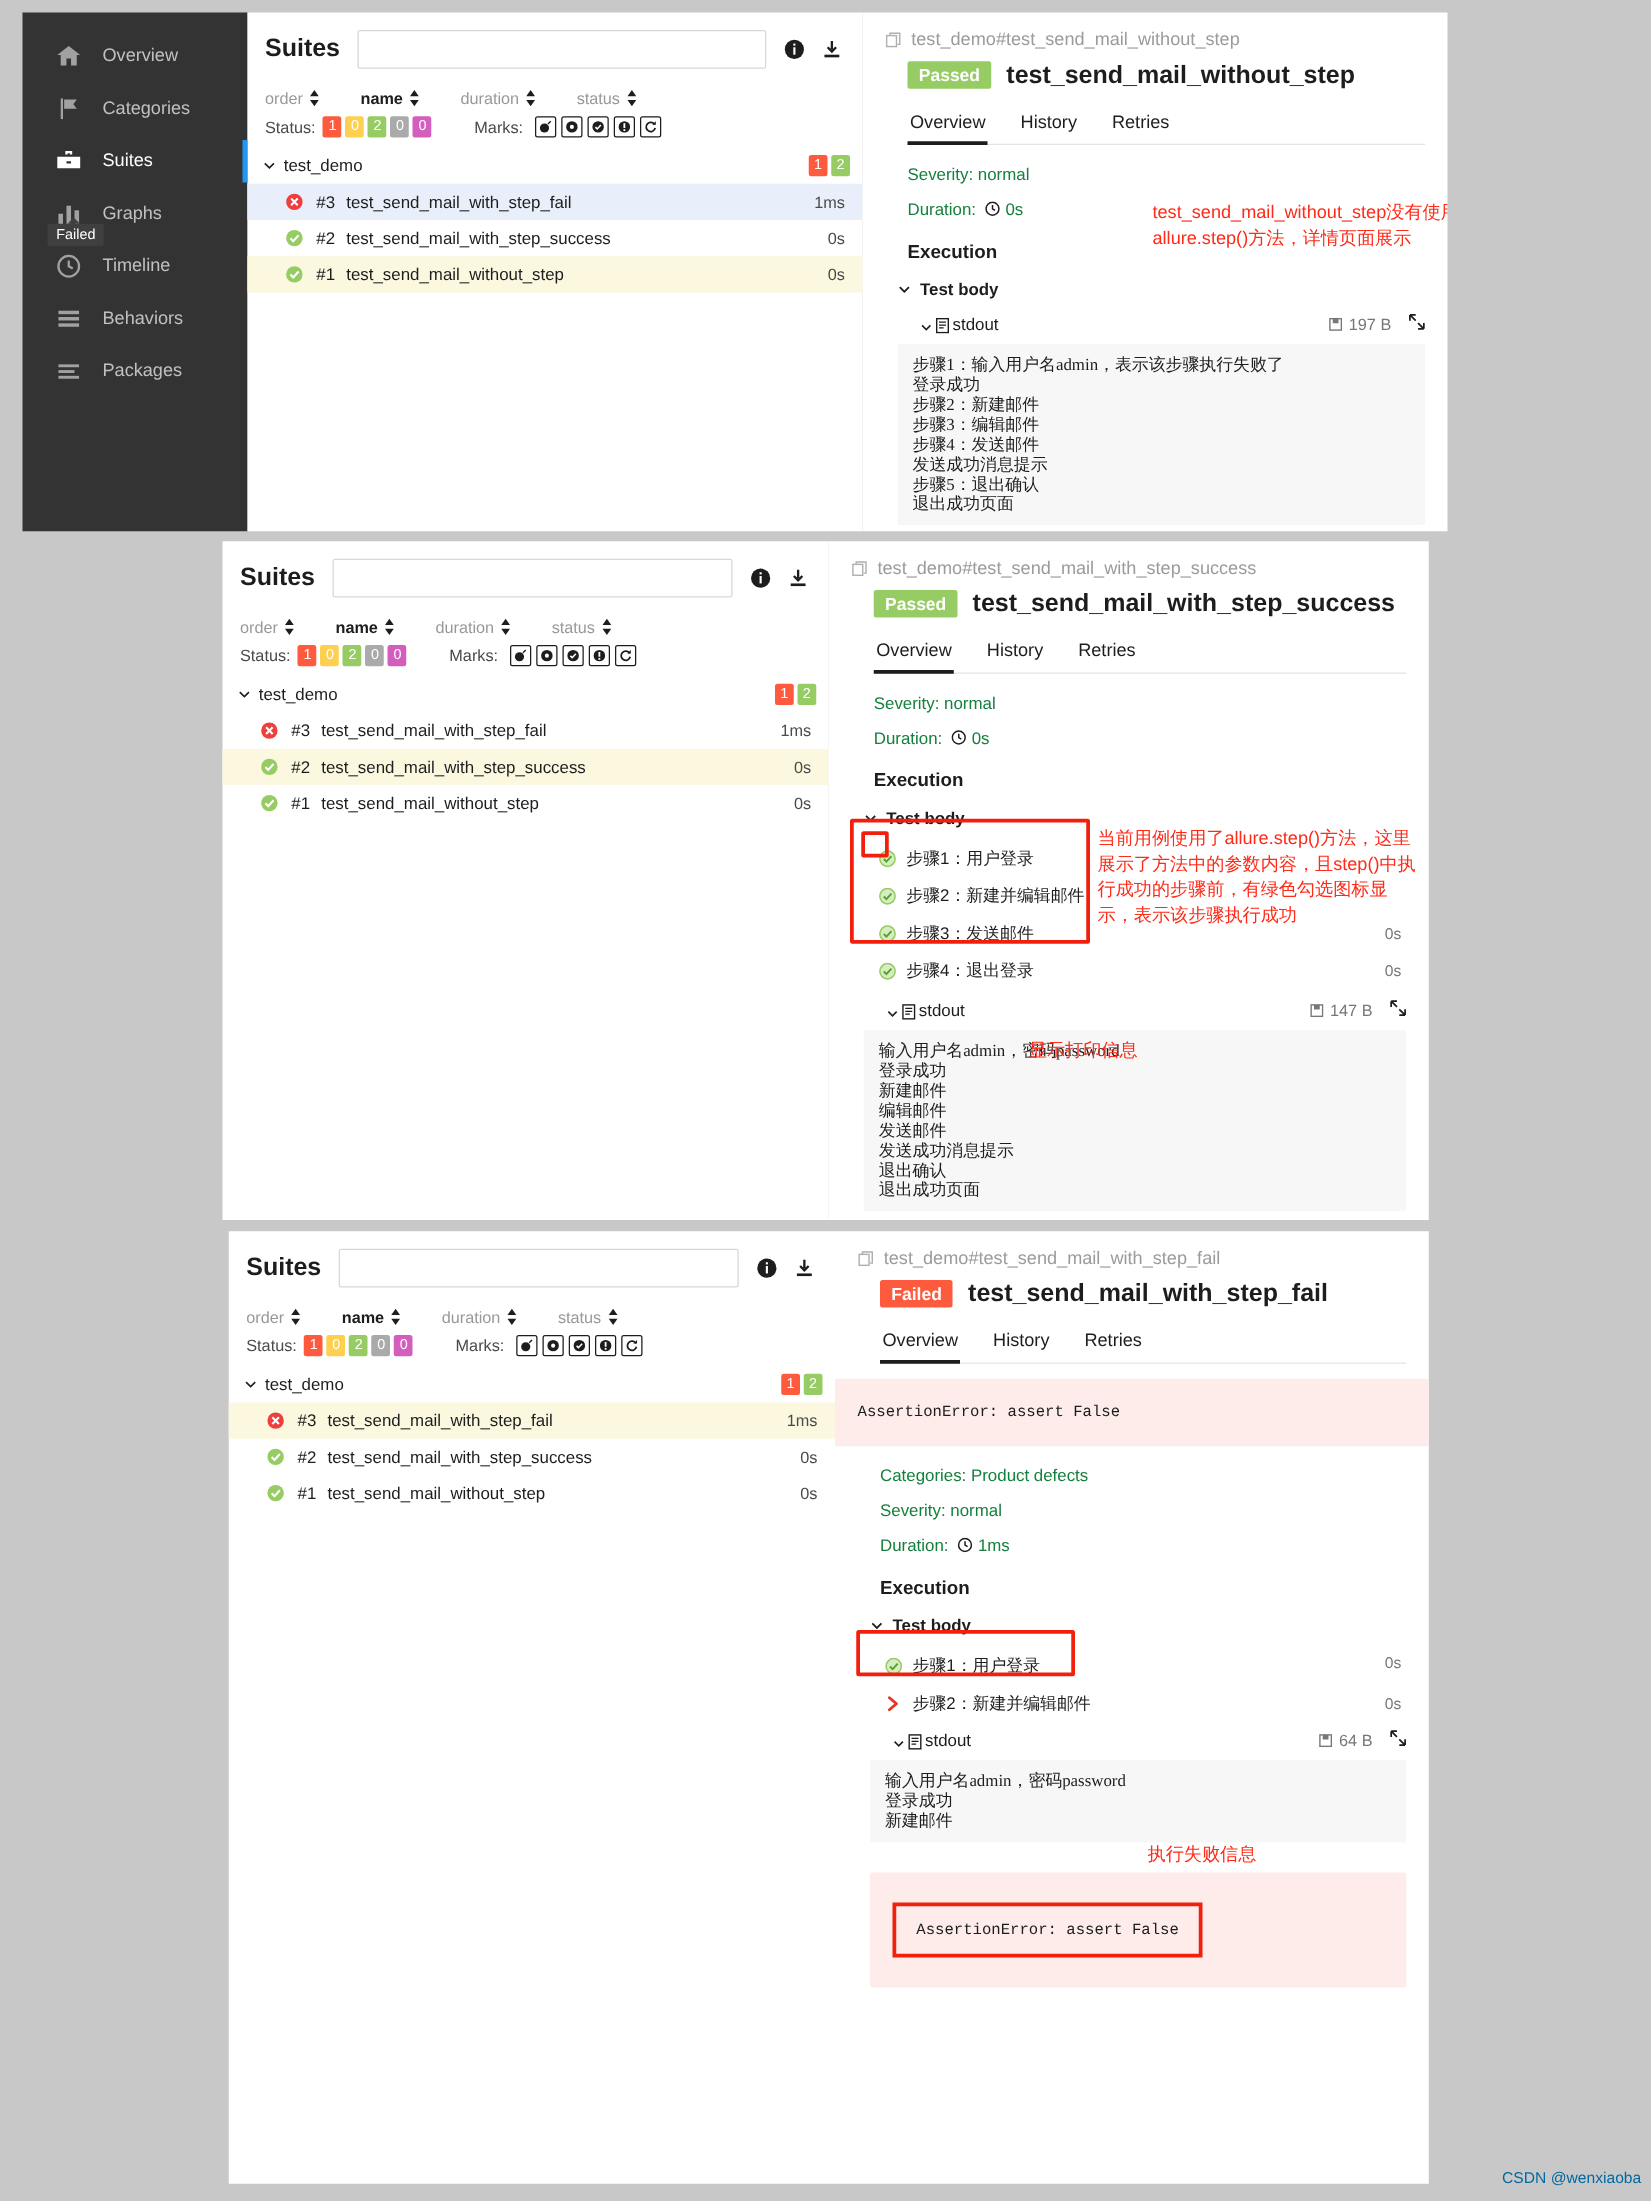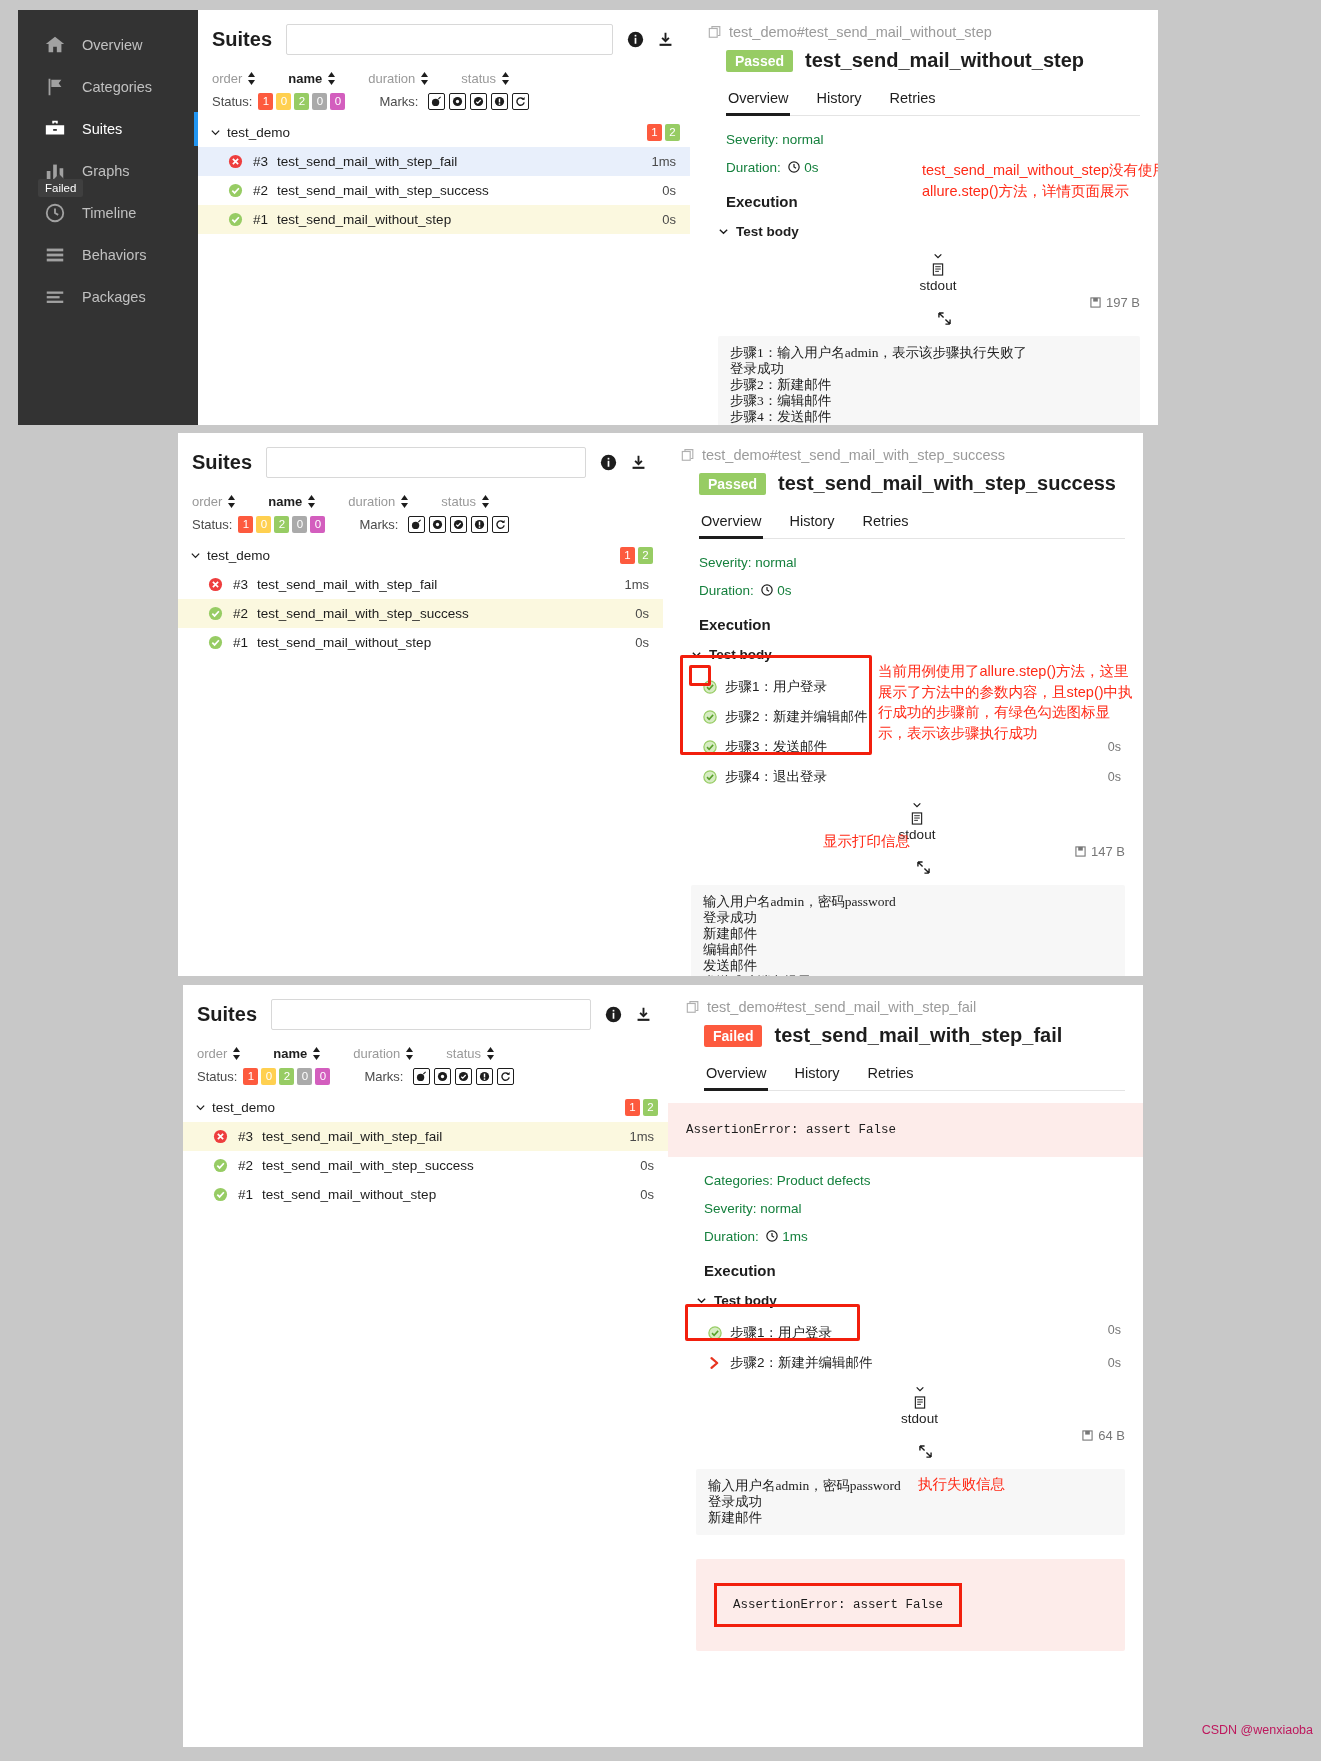--- a/index.html
+++ b/index.html
@@ -86,43 +86,43 @@
   }
   .tooltip::before {
     content: ""; position: absolute; top: -5px; left: 16px;
     border-left: 5px solid transparent; border-right: 5px solid transparent; border-bottom: 5px solid #3f3f3f;
   }
 
   
   .detail-col { background: #ffffff; flex: 1 1 auto; display: flex; flex-direction: column; overflow: hidden; position: relative; }
   .detail-inner { padding: 14px 18px 0 18px; position: relative; }
   .breadcrumb { display: flex; align-items: center; gap: 7px; font-size: 14.5px; color: #9b9b9b; }
-  .title-row { display: flex; align-items: center; gap: 12px; margin: 9px 0 0 18px; }
+  .title-row { display: flex; align-items: flex-start; gap: 12px; margin: 9px 0 0 18px; }
   .status-badge {
     color: #fff; font-size: 14px; font-weight: bold; padding: 3px 9px; border-radius: 2px;
   }
   .test-title { font-size: 20px; font-weight: bold; color: #1d1d1d; }
   .tabs { display: flex; gap: 0; margin: 14px 0 0 18px; border-bottom: 1px solid #e4e4e4; }
   .tab { padding: 4px 14px 9px 14px; font-size: 14.5px; color: #1d1d1d; cursor: pointer; position: relative; }
   .tab:first-child { padding-left: 2px; }
   .tab.active::after {
     content: ""; position: absolute; left: 0; right: 12px; bottom: -1px; height: 3px; background: #1d1d1d;
   }
   .tab:first-child.active::after { left: 0; right: 12px; }
 
   .meta { font-size: 13.5px; color: #15803d; margin: 16px 0 0 18px; }
   .meta + .meta { margin-top: 13px; }
   .exec-h { font-size: 15px; font-weight: bold; color: #1d1d1d; margin: 18px 0 0 18px; }
   .testbody {
     display: flex; align-items: center; gap: 7px; font-size: 13.5px; font-weight: bold;
     color: #1d1d1d; margin: 14px 0 0 10px; cursor: pointer;
   }
   .stdout-row {
-    display: flex; align-items: center; gap: 2px; font-size: 13.5px; color: #1d1d1d;
-    margin: 12px 0 0 28px; cursor: pointer; flex-direction: column;
+    display: flex; align-items: flex-end; gap: 2px; font-size: 13.5px; color: #1d1d1d;
+    margin: 12px 0 0 28px; cursor: pointer;
   }
   .stdout-row .size { margin-left: auto; color: #777; font-size: 13px; display: flex; align-items: center; gap: 5px; }
   .stdout-body {
     background: #f7f7f7; border-radius: 2px; margin: 8px 0 0 10px; padding: 9px 12px;
     font-family: "Liberation Serif", serif; font-size: 13.5px; color: #1d1d1d; line-height: 1.18; white-space: pre-line;
   }
   .err-banner {
     background: #fdecea; color: #1d1d1d; font-family: "Liberation Mono", monospace; font-size: 12.5px;
     padding: 20px 18px; margin-top: 12px;
   }
@@ -130,21 +130,21 @@
   .step-row { display: flex; align-items: center; gap: 8px; font-size: 13.5px; color: #1d1d1d; padding: 6px 0; cursor: pointer; }
   .step-ico { width: 14px; height: 14px; flex: none; }
   .step-dur { position: absolute; right: 22px; font-size: 12.5px; color: #777; }
 
   
   .anno {
     position: absolute; color: #ff2a17; font-size: 14.5px; line-height: 1.42;
     font-family: "Liberation Sans", sans-serif; z-index: 15; pointer-events: none;
   }
   .anno-box { position: absolute; border: 3px solid #f21f0d; border-radius: 2px; z-index: 14; pointer-events: none; }
-  .watermark { position: absolute; right: 8px; bottom: 24px; color: #be185d; font-size: 12.5px; }
+  .watermark { position: absolute; right: 8px; bottom: 12px; color: #0369a1; font-size: 12.5px; }
 </style>
 </head>
 <body>
 
 <div class="page">
 
   <div class="panel" style="left:18px; top:10px; width:1140px; height:415px;">
 
     <div class="sidebar">
       <div class="nav">

